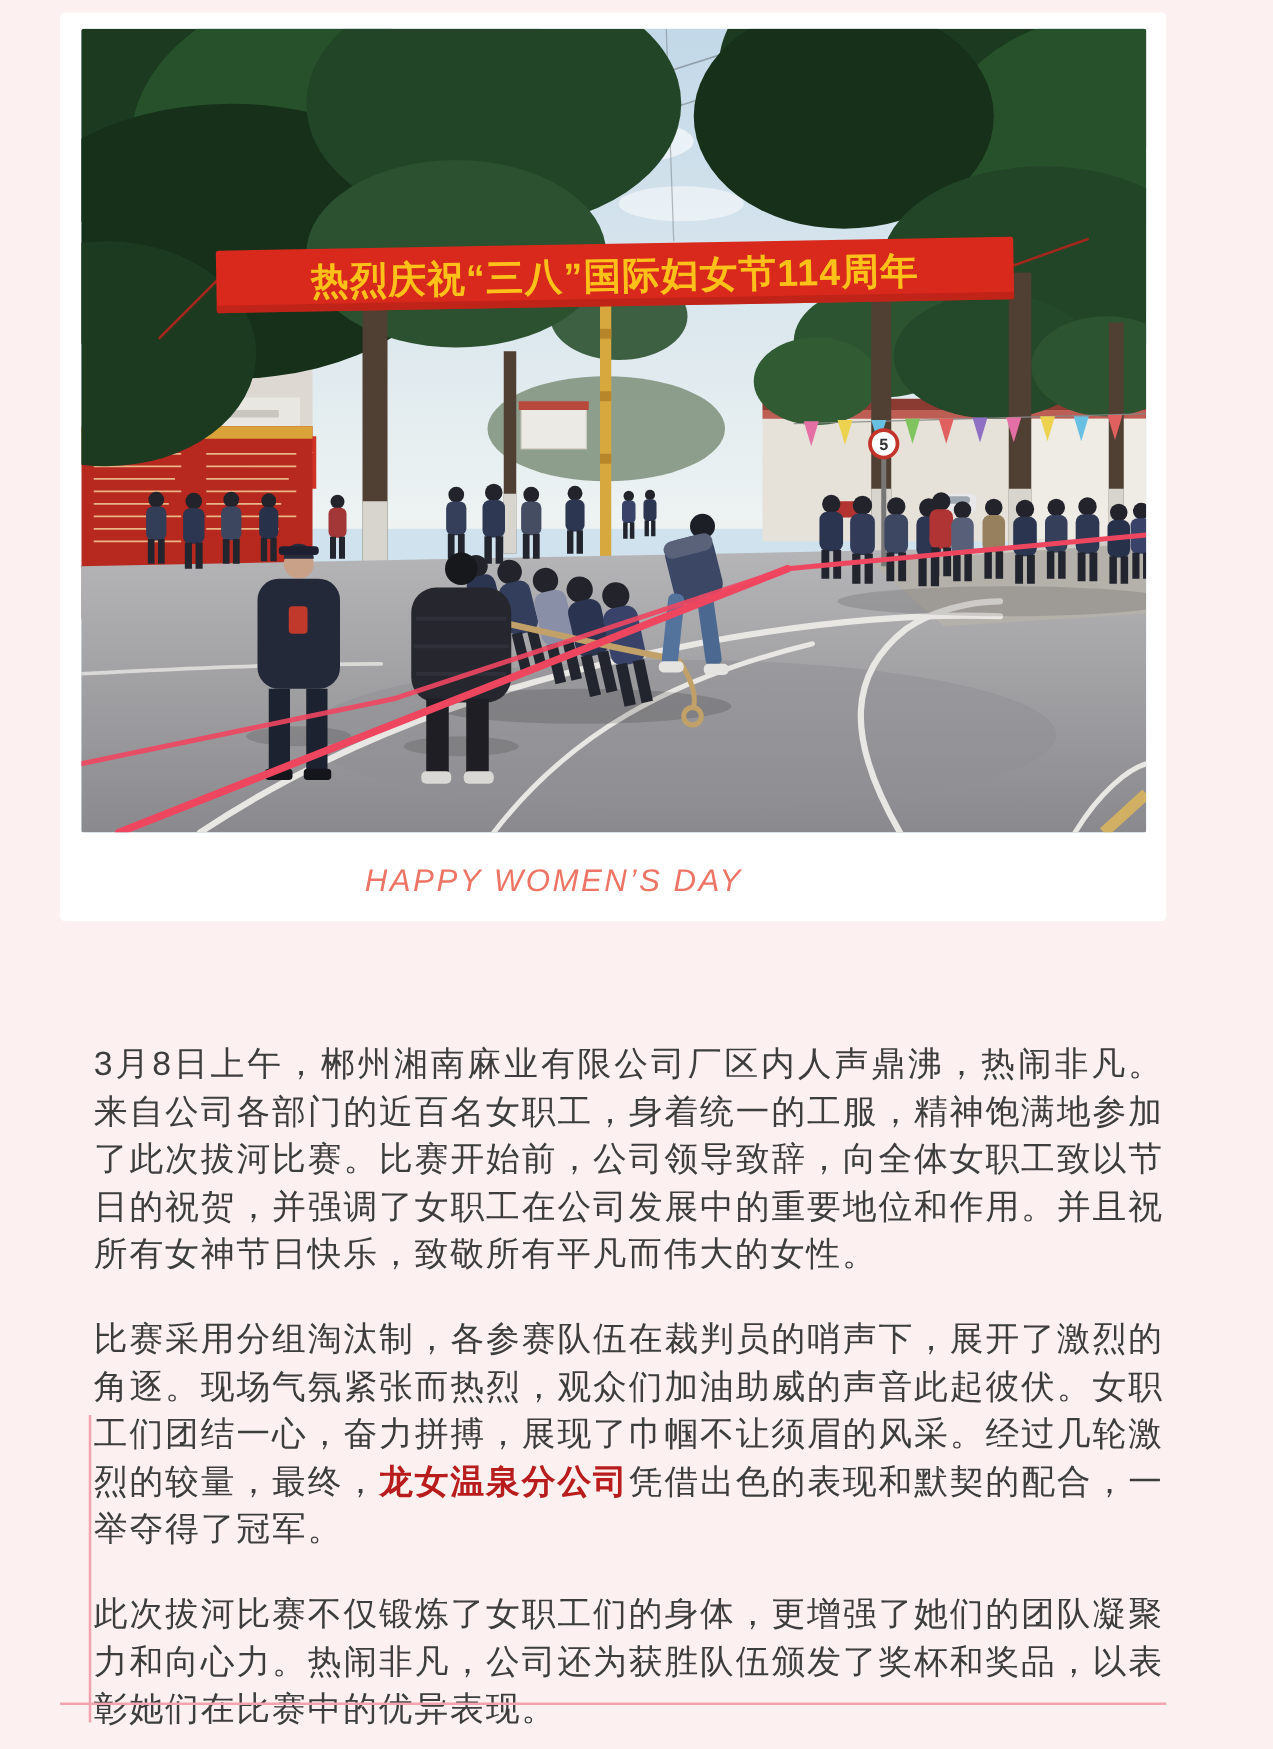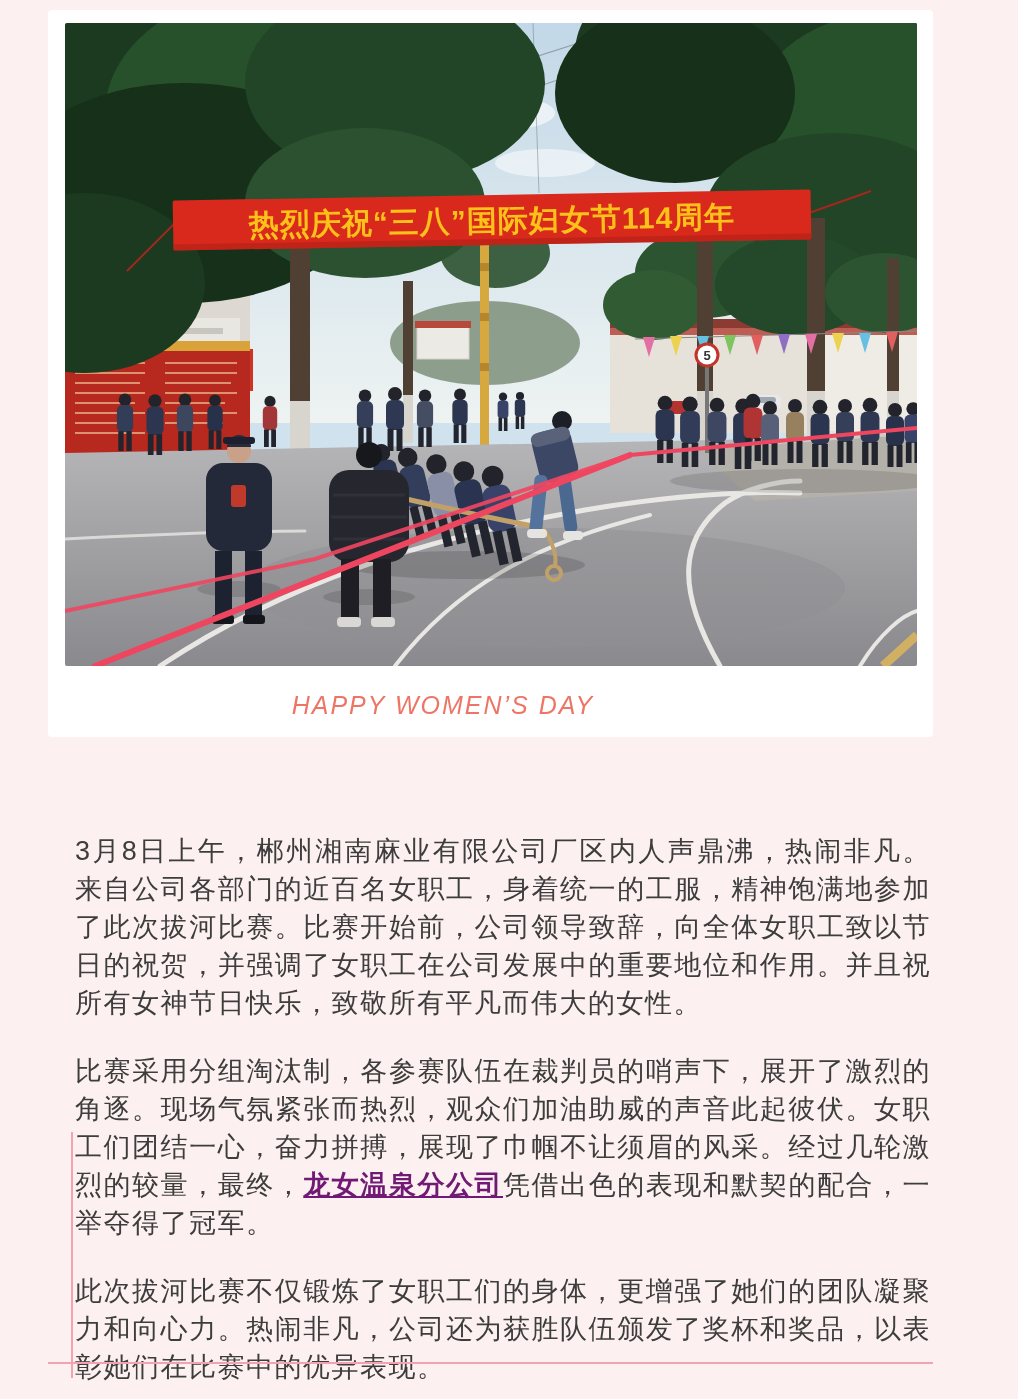--- a/index.html
+++ b/index.html
@@ -23,21 +23,21 @@
     font-style:italic;font-size:25px;letter-spacing:2px;
     color:#ee7565;font-weight:500;
   }
   .article{
     position:absolute;left:75px;top:788px;width:856px;
     color:#3d3d3d;font-size:27px;line-height:38px;letter-spacing:1.5px;
     text-align:justify;
     margin-top:44px;
   }
   .article p{margin:0 0 30px 0;}
-  .hl{color:#701a75;font-weight:bold;text-decoration:underline;}
+  .hl{color:#b91c1c;font-weight:bold;}
   .deco-v{
     position:absolute;left:71px;top:1132px;width:2px;height:246px;
     background:#f2a3af;
   }
   .deco-h{
     position:absolute;left:48px;top:1362px;width:885px;height:2px;
     background:#f2a3af;
   }
 </style>
 </head>

